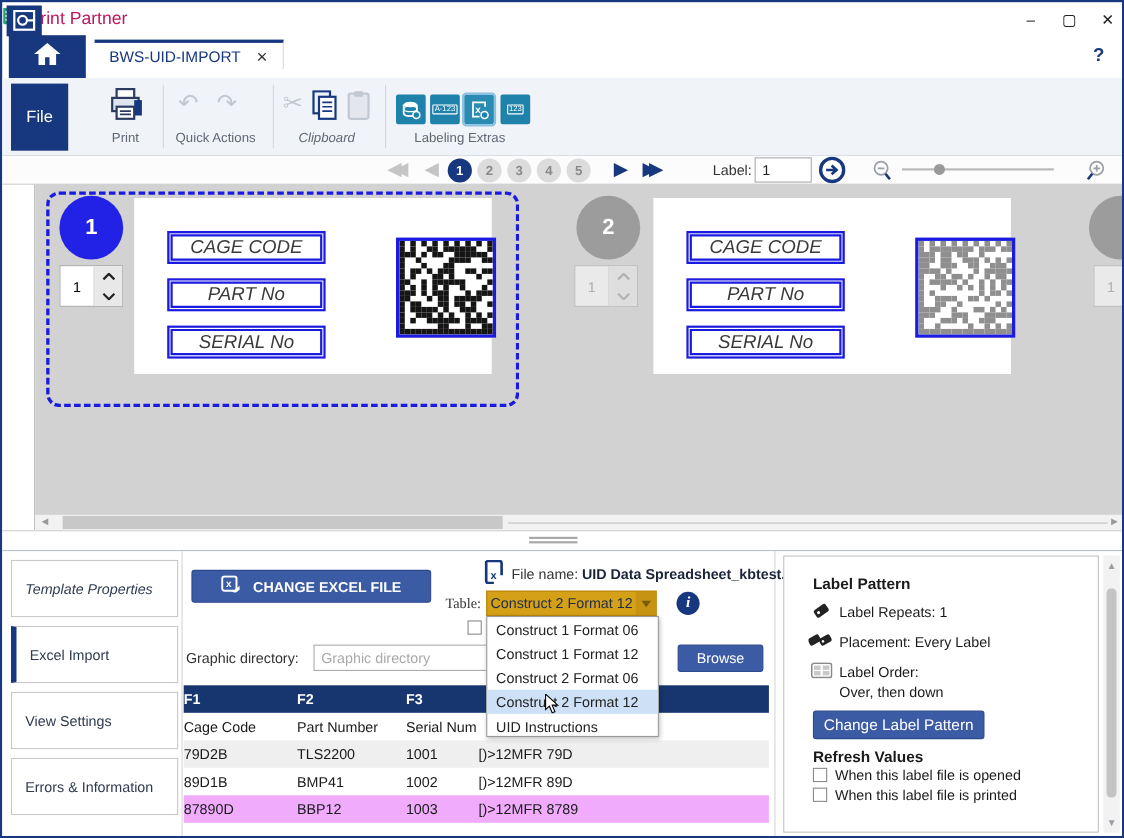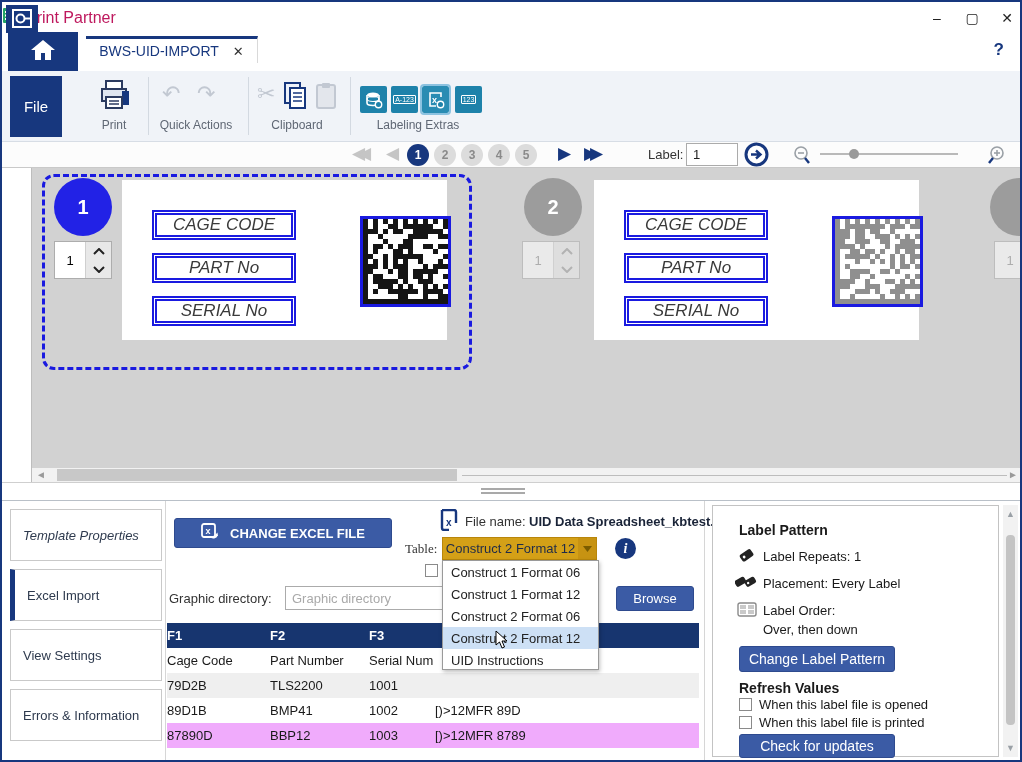--- a/index.html
+++ b/index.html
@@ -144,21 +144,21 @@
           <line x1="11" y1="15" x2="20" y2="15" stroke="#17377E" stroke-width="1.5"></line>
           <line x1="11" y1="19" x2="20" y2="19" stroke="#17377E" stroke-width="1.5"></line>
         </svg>
     </div>
     <div class="r" style="left:313px;top:11px;">
       <svg width="22" height="28" viewBox="0 0 22 28">
           <rect x="2" y="3" width="18" height="23" rx="2" fill="#e3e6ec" stroke="#c2c8d2" stroke-width="2"></rect>
           <rect x="7" y="1" width="8" height="5" rx="1" fill="#c2c8d2"></rect>
         </svg>
     </div>
-    <div class="r grouplabel" style="left:248px;width:94px;">Clipboard</div>
+    <div class="r grouplabel" style="left:248px;width:94px;font-style:italic;">Clipboard</div>
 
     <div class="r vsep" style="left:348px;"></div>
 
     <div class="r tile" style="left:358px;">
       <svg width="18" height="18" viewBox="0 0 18 18">
           <ellipse cx="8" cy="4" rx="6" ry="2.5" fill="#fff"></ellipse>
           <path d="M2 4 v8 c0 1.4 2.7 2.5 6 2.5 s6 -1.1 6 -2.5 v-8" fill="none" stroke="#fff" stroke-width="1.6"></path>
           <ellipse cx="8" cy="8" rx="6" ry="2.5" fill="none" stroke="#fff" stroke-width="1.2"></ellipse>
           <circle cx="13.5" cy="13.5" r="3.2" fill="#1E82AA" stroke="#fff" stroke-width="1.4"></circle>
         </svg>
@@ -679,20 +679,21 @@
       <div class="trow">
         <div class="c1">Cage Code</div>
           <div class="c2">Part Number</div>
           <div class="c3">Serial Num</div>
           <div class="c4"></div>
       </div>
       <div class="trow" style="background:#EFEFEF;">
         <div class="c1">79D2B</div>
           <div class="c2">TLS2200</div>
           <div class="c3">1001</div>
+          <div class="c4">[)&gt;12MFR 79D</div>
       </div>
       <div class="trow">
         <div class="c1">89D1B</div>
           <div class="c2">BMP41</div>
           <div class="c3">1002</div>
           <div class="c4">[)&gt;12MFR 89D</div>
       </div>
       <div class="trow" style="background:#f0abfc;">
         <div class="c1">87890D</div>
           <div class="c2">BBP12</div>
@@ -753,21 +754,20 @@
       <div class="r rptxt" style="left:50px;top:116px;">Over, then down</div>
 
       <div class="r bluebtn" style="left:26px;top:140px;width:156px;height:26px;font-size:14px;">Change Label Pattern</div>
 
       <div class="r rptxt b" style="left:26px;top:174px;font-size:14px;">Refresh Values</div>
       <span class="r cb" style="left:26px;top:192px;"></span>
       <div class="r rptxt" style="left:46px;top:191px;">When this label file is opened</div>
       <span class="r cb" style="left:26px;top:210px;"></span>
       <div class="r rptxt" style="left:46px;top:209px;">When this label file is printed</div>
 
-      <div class="r bluebtn" style="left:26px;top:228px;width:156px;height:24px;font-size:14px;">Check for updates</div>
     </div>
 
     <div class="r vscroll">
       <div class="sarr" style="margin-top:4px;">▲</div>
       <div class="r vthumb"></div>
       <div class="sarr r" style="bottom:4px;">▼</div>
     </div>
   </div>
 
 </div>

